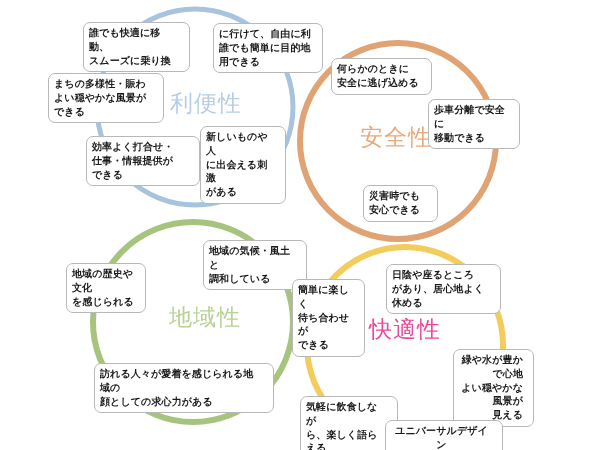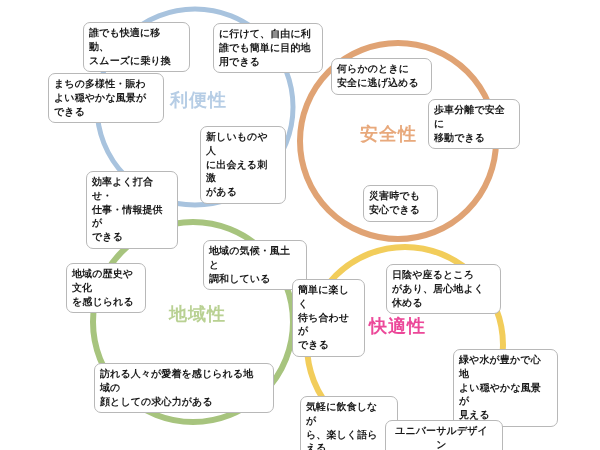--- a/index.html
+++ b/index.html
@@ -12,22 +12,22 @@
   }
   #canvas {
     position: relative;
     width: 600px; height: 450px;
     background: #ffffff;
   }
   #rings { position: absolute; left: 0; top: 0; width: 600px; height: 450px; }
 
   .ring-label {
     position: absolute;
-    font-size: 18px;
-    font-weight: bold;
+    font-size: 23px;
+    font-weight: normal;
     letter-spacing: 1px;
     white-space: nowrap;
     user-select: none;
   }
   .lbl-conv   { left: 170px; top: 88px;  color: #b6cde5; }
   .lbl-safe   { left: 360px; top: 122px; color: #e8a97c; }
   .lbl-local  { left: 169px; top: 302px; color: #b9d193; }
   .lbl-comf   { left: 369px; top: 314px; color: #ec4899; }
 
   .callout {
@@ -74,21 +74,21 @@
   <div class="callout" style="left:48px; top:73px; width:116px;">
       <span>まちの多様性・賑わ</span>
       <span>よい穏やかな風景が</span>
       <span>できる</span>
     </div>
   <div class="callout" style="left:200px; top:126px; width:86px;">
       <span>新しいものや人</span>
       <span>に出会える刺激</span>
       <span>がある</span>
     </div>
-  <div class="callout" style="left:86px; top:136px; width:92px;margin-top:35px;">
+  <div class="callout" style="left:86px; top:136px; width:114px;">
       <span>効率よく打合せ・</span>
       <span>仕事・情報提供が</span>
       <span>できる</span>
     </div>
 
   <div class="callout" style="left:331px; top:58px; width:101px;">
       <span>何らかのときに</span>
       <span>安全に逃げ込める</span>
     </div>
   <div class="callout" style="left:428px; top:99px; width:92px;">
@@ -116,21 +116,21 @@
   <div class="callout" style="left:292px; top:279px; width:73px;">
       <span>簡単に楽しく</span>
       <span>待ち合わせが</span>
       <span>できる</span>
     </div>
   <div class="callout" style="left:386px; top:264px; width:115px;">
       <span>日陰や座るところ</span>
       <span>があり、居心地よく</span>
       <span>休める</span>
     </div>
-  <div class="callout" style="left:453px; top:349px; width:105px;">
+  <div class="callout" style="left:453px; top:349px; width:81px;text-align:right;">
       <span>緑や水が豊かで心地</span>
       <span>よい穏やかな風景が</span>
       <span>見える</span>
     </div>
   <div class="callout" style="left:300px; top:360px; width:98px;margin-top:36px;">
       <span>気軽に飲食しなが</span>
       <span>ら、楽しく語らえる</span>
     </div>
   <div class="callout" style="left:385px; top:420px; width:118px; text-align:center;">
       <span>ユニバーサルデザイン</span>

